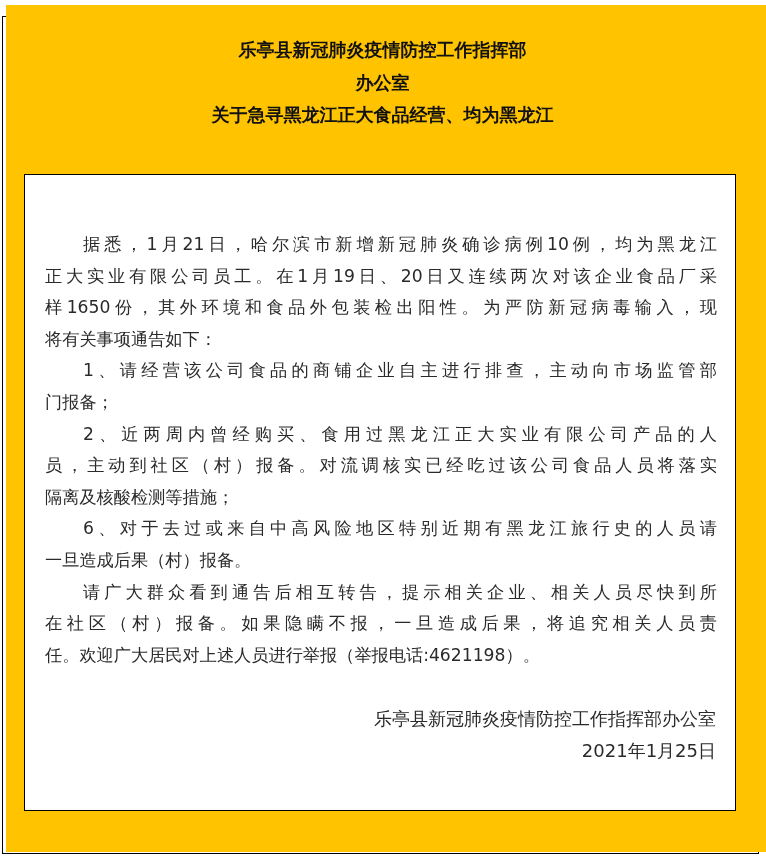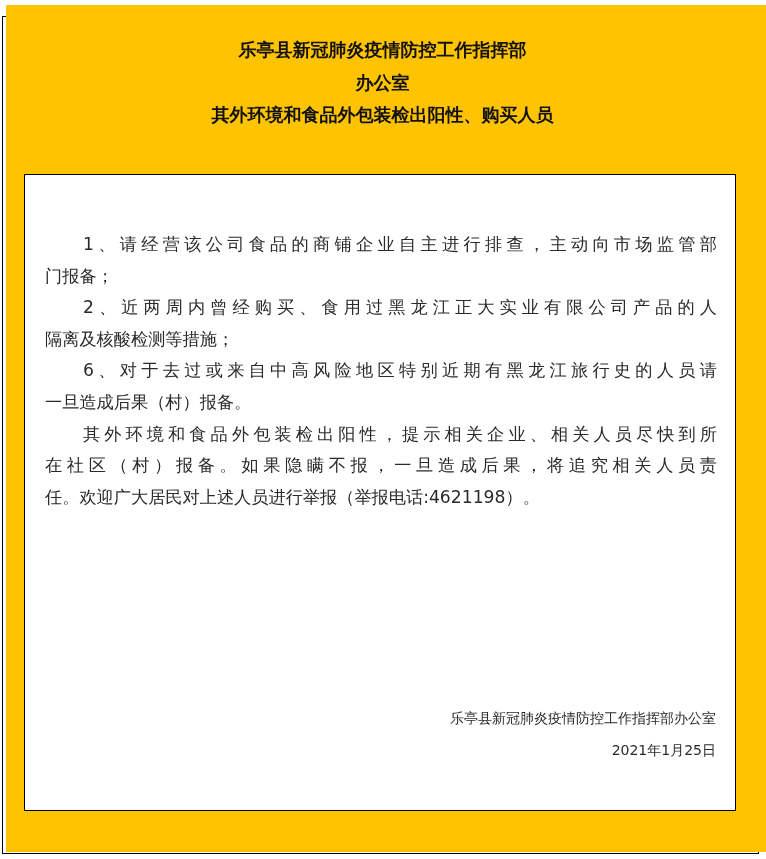--- a/index.html
+++ b/index.html
@@ -28,55 +28,62 @@
   .body-text {
     position: absolute; left: 20px; top: 54px; width: 672px;
     font-family: "DejaVu Sans", sans-serif; font-size: 17.2px; color: #2a2a2a;
     line-height: 31.6px;
   }
   .line { display: block; white-space: nowrap; text-align: justify; text-align-last: justify; height: 31.6px; overflow: visible; }
   .line.last { text-align-last: left; }
   .line.indent { padding-left: 38px; }
   .sign {
     position: absolute; right: 19px; top: 528px; text-align: right;
-    font-family: "DejaVu Sans", sans-serif; font-size: 14px; color: #2a2a2a;
+    font-family: "DejaVu Sans", sans-serif; font-size: 18px; color: #2a2a2a;
     line-height: 31.5px;
   }
   .sign span { display: block; white-space: nowrap; }
 </style>
 </head>
 <body>
 
 <div class="outer-line-top-l"></div>
 <div class="outer-line-top-r"></div>
 <div class="outer-line"></div>
 
 <div class="frame">
   <div class="title-block">
     <span class="title-line">乐亭县新冠肺炎疫情防控工作指挥部</span>
     <span class="title-line">办公室</span>
-    <span class="title-line">其外环境和食品外包装检出阳性、购买人员</span>
+    <span class="title-line">关于急寻黑龙江正大食品经营、均为黑龙江</span>
   </div>
 
   <div class="content-box">
     <div class="body-text">
+      <div>
+        <span class="line indent">据悉，1月21日，哈尔滨市新增新冠肺炎确诊病例10例，均为黑龙江</span>
+        <span class="line">正大实业有限公司员工。在1月19日、20日又连续两次对该企业食品厂采</span>
+        <span class="line">样1650份，其外环境和食品外包装检出阳性。为严防新冠病毒输入，现</span>
+        <span class="line last">将有关事项通告如下：</span>
+      </div>
       <div>
         <span class="line indent">1、请经营该公司食品的商铺企业自主进行排查，主动向市场监管部</span>
         <span class="line last">门报备；</span>
       </div>
       <div>
         <span class="line indent">2、近两周内曾经购买、食用过黑龙江正大实业有限公司产品的人</span>
+        <span class="line">员，主动到社区（村）报备。对流调核实已经吃过该公司食品人员将落实</span>
         <span class="line last">隔离及核酸检测等措施；</span>
       </div>
       <div>
         <span class="line indent">6、对于去过或来自中高风险地区特别近期有黑龙江旅行史的人员请</span>
         <span class="line last">一旦造成后果（村）报备。</span>
       </div>
       <div>
-        <span class="line indent">其外环境和食品外包装检出阳性，提示相关企业、相关人员尽快到所</span>
+        <span class="line indent">请广大群众看到通告后相互转告，提示相关企业、相关人员尽快到所</span>
         <span class="line">在社区（村）报备。如果隐瞒不报，一旦造成后果，将追究相关人员责</span>
         <span class="line last">任。欢迎广大居民对上述人员进行举报（举报电话:4621198）。</span>
       </div>
     </div>
 
     <div class="sign">
       <span>乐亭县新冠肺炎疫情防控工作指挥部办公室</span>
       <span>2021年1月25日</span>
     </div>
   </div>

